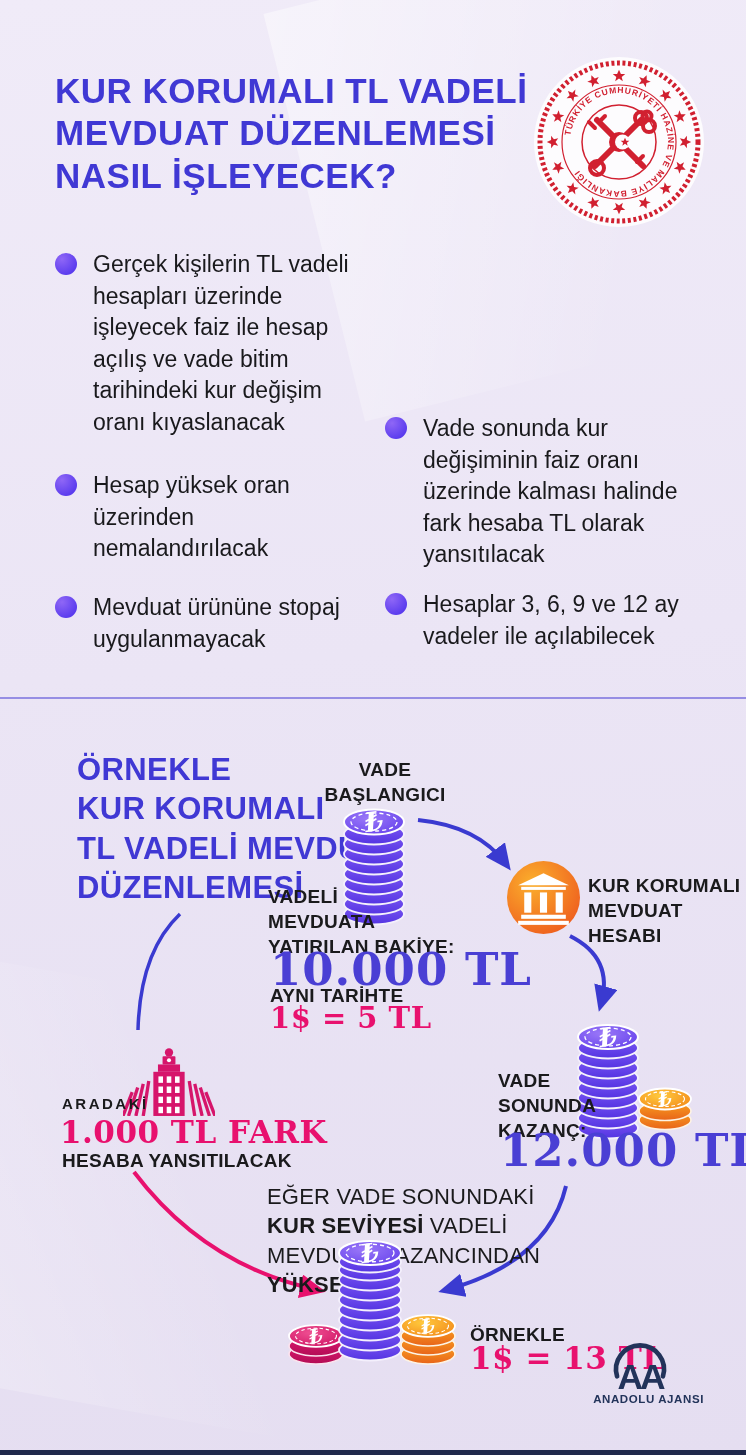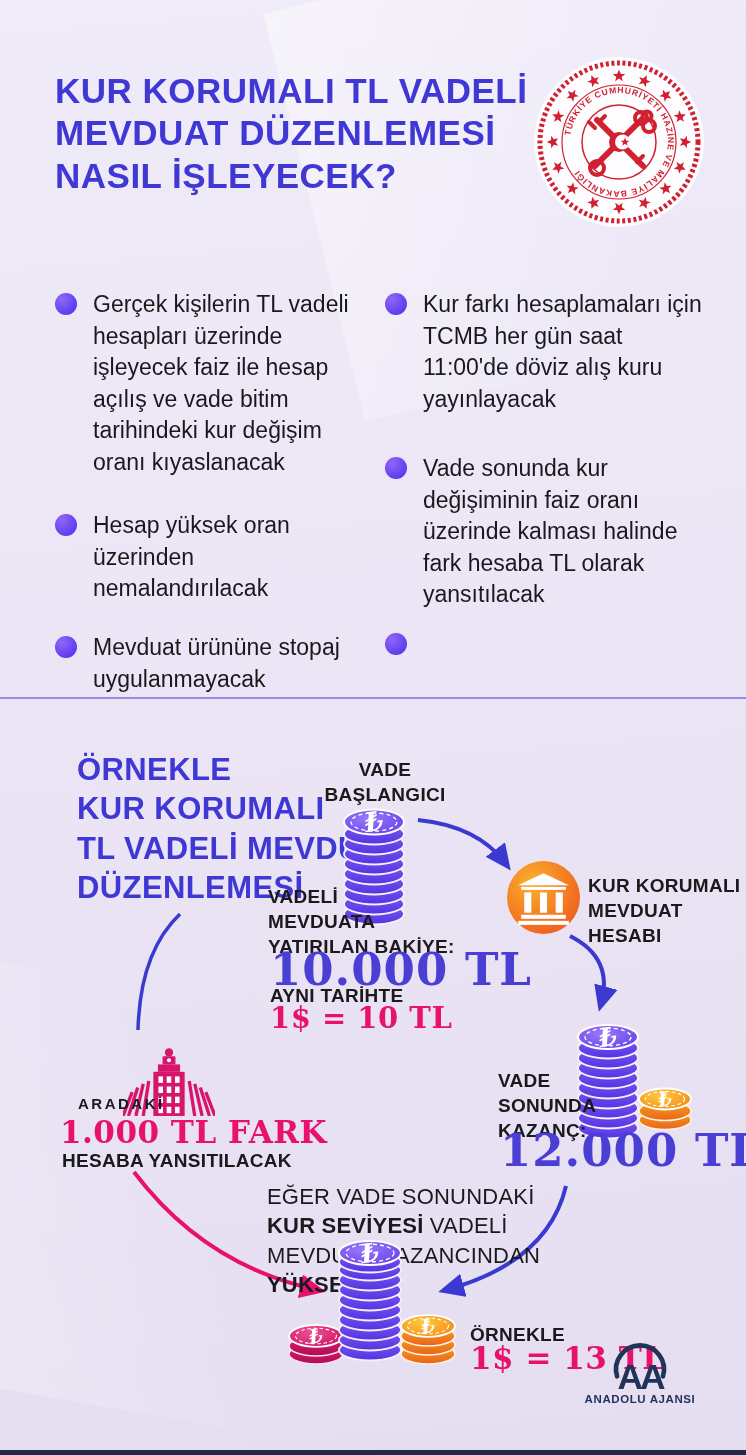--- a/index.html
+++ b/index.html
@@ -9,38 +9,38 @@
   .sheen1{position:absolute;top:-60px;right:-120px;width:560px;height:420px;
     background:linear-gradient(115deg,rgba(255,255,255,.45),rgba(255,255,255,0) 60%);
     transform:rotate(-14deg);pointer-events:none;}
   .sheen2{position:absolute;bottom:40px;left:-140px;width:620px;height:420px;
     background:linear-gradient(60deg,rgba(255,255,255,.35),rgba(255,255,255,0) 55%);
     transform:rotate(10deg);pointer-events:none;}
   .abs{position:absolute;}
   
   .page-title{left:55px;top:70px;color:#4038d4;font-weight:800;font-size:35px;line-height:1.21;letter-spacing:.5px;}
   
-  .bullet{display:flex;gap:16px;width:318px;margin-top:40px;}
+  .bullet{display:flex;gap:16px;width:318px;}
   .dot{flex:0 0 auto;width:22px;height:22px;border-radius:50%;margin-top:4px;
     background:radial-gradient(circle at 32% 28%,#8f67f6,#5a3bee 75%);}
   .btext{color:#19191c;font-size:23px;line-height:1.37;font-weight:500;}
   
   .divider{left:0;top:697px;width:746px;height:2px;background:#7a70dd;opacity:.75;}
   
   .ex-title{left:55px;top:750px;color:#4038d4;font-weight:800;font-size:31px;line-height:1.27;letter-spacing:.4px;margin-left:22px;}
   .lbl{color:#1a1a1c;font-size:19px;line-height:1.32;font-weight:600;letter-spacing:.3px;}
   .lbl b{font-weight:800;}
   .amount-blue{color:#4a3fd4;font-family:"DejaVu Serif",serif;font-weight:700;font-size:45px;letter-spacing:1px;white-space:nowrap;}
   .amount-pink{color:#e8116e;font-family:"DejaVu Serif",serif;font-weight:700;font-size:29px;letter-spacing:.5px;white-space:nowrap;}
   .cond{left:267px;top:1182px;color:#1a1a1c;font-size:22px;line-height:1.33;font-weight:500;letter-spacing:.2px;}
   .cond b{font-weight:800;}
   .aradaki{letter-spacing:2.5px;font-weight:600;font-size:15px;color:#1a1a1c;}
   
   .aa{left:576px;top:1342px;width:128px;text-align:center;color:#22335a;}
-  .aa-name{font-size:11.5px;font-weight:700;letter-spacing:.6px;margin-top:1px;white-space:nowrap;}
+  .aa-name{font-size:11.5px;font-weight:700;letter-spacing:.6px;margin-top:1px;white-space:nowrap;text-align:right;}
   .bottom-bar{left:0;bottom:0;width:746px;height:5px;background:#20294b;}
   svg{display:block;}
   .overlay{left:0;top:0;pointer-events:none;}
 </style>
 </head>
 <body>
 
 <div class="canvas">
   <div class="sheen1"></div>
   <div class="sheen2"></div>
@@ -152,35 +152,30 @@
         <span class="dot"></span>
       <span class="btext">Mevduat ürününe stopaj uygulanmayacak</span>
       </div>
   </div>
   <div class="abs" style="left:55px;top:470px;">
     <div class="bullet">
         <span class="dot"></span>
       <span class="btext">Hesap yüksek oran üzerinden nemalandırılacak</span>
       </div>
   </div>
-  <div class="abs" style="left:385px;top:249px;">
-    <div class="bullet">
-        <span class="dot"></span>
-      <span class="btext">Kur farkı hesaplamaları için TCMB her gün saat 11:00'de döviz alış kuru yayınlayacak</span>
-      </div>
-  </div>
   <div class="abs" style="left:385px;top:413px;">
     <div class="bullet">
         <span class="dot"></span>
       <span class="btext">Vade sonunda kur değişiminin faiz oranı üzerinde kalması halinde fark hesaba TL olarak yansıtılacak</span>
       </div>
   </div>
   <div class="abs" style="left:385px;top:589px;">
     <div class="bullet">
         <span class="dot"></span>
+      <span class="btext">Hesaplar 3, 6, 9 ve 12 ay vadeler ile açılabilecek</span>
       </div>
   </div>
 
   <div class="abs divider"></div>
 
   <div class="abs ex-title">
     <div>ÖRNEKLE</div>
     <div>KUR KORUMALI</div>
     <div>TL VADELİ MEVDUAT</div>
     <div>DÜZENLEMESİ</div>
@@ -218,21 +213,21 @@
     </svg>
   </div>
 
   <div class="abs lbl" style="left:268px;top:884px;">
     <div>VADELİ</div>
     <div>MEVDUATA</div>
     <b>YATIRILAN BAKİYE:</b>
   </div>
   <div class="abs amount-blue" style="left:270px;top:931px;margin-top:12px;">10.000 TL</div>
   <div class="abs lbl" style="left:270px;top:983px;">AYNI TARİHTE</div>
-  <div class="abs amount-pink" style="left:270px;top:1001px;">1$ = 10 TL</div>
+  <div class="abs amount-pink" style="left:270px;top:1001px;">1$ = 5 TL</div>
 
   <div class="abs" style="left:507px;top:861px;">
     <svg width="73" height="73" viewBox="0 0 72 72">
       <circle cx="36" cy="36" r="36" fill="url(#bankG)"></circle>
       <g fill="#fff">
         <polygon points="36,12 11,24 61,24"></polygon>
         <rect x="14" y="25.5" width="44" height="3"></rect>
         <rect x="17" y="31" width="7" height="20"></rect>
         <rect x="32.5" y="31" width="7" height="20"></rect>
         <rect x="48" y="31" width="7" height="20"></rect>
@@ -312,21 +307,21 @@
           <line x1="22" y1="41" x2="14" y2="76"></line>
           <line x1="16" y1="45" x2="6" y2="76"></line>
           <line x1="10" y1="50" x2="0" y2="76"></line>
         <line x1="72" y1="38" x2="78" y2="76"></line>
           <line x1="78" y1="41" x2="86" y2="76"></line>
           <line x1="84" y1="45" x2="94" y2="76"></line>
           <line x1="90" y1="50" x2="100" y2="76"></line>
       </g>
     </svg>
   </div>
-  <div class="abs aradaki" style="left:62px;top:1095px;margin-left:16px;">ARADAKİ</div>
+  <div class="abs aradaki" style="left:62px;top:1095px;">ARADAKİ</div>
   <div class="abs amount-pink" style="left:60px;top:1114px;font-size:31px;">1.000 TL FARK</div>
   <div class="abs lbl" style="left:62px;top:1148px;font-weight:800;">HESABA YANSITILACAK</div>
 
   <div class="abs cond">
     <div>EĞER VADE SONUNDAKİ</div>
     <div><b>KUR SEVİYESİ</b><span> VADELİ</span></div>
     <div>MEVDUAT KAZANCINDAN</div>
     <b>YÜKSEKSE</b>
   </div>
 

